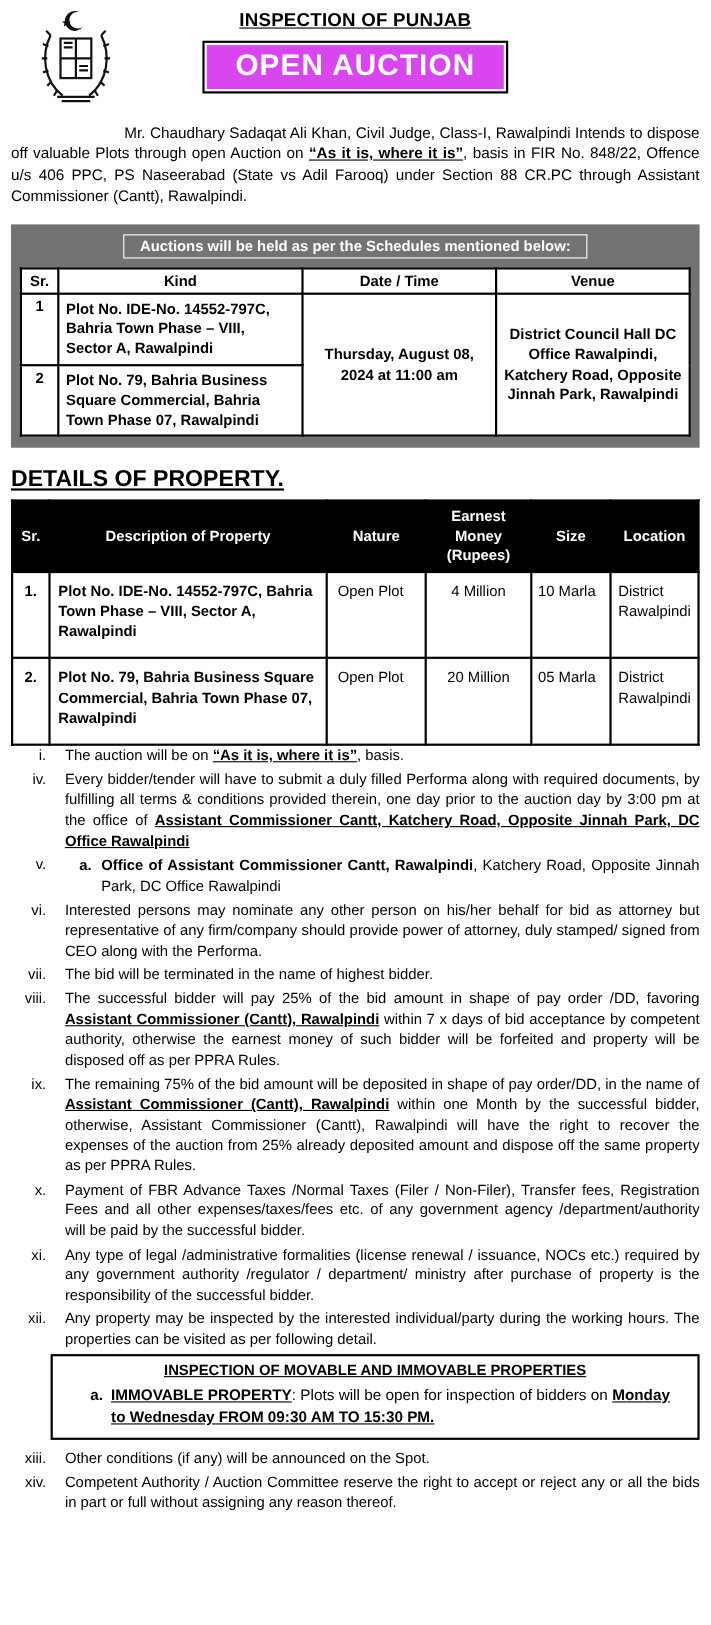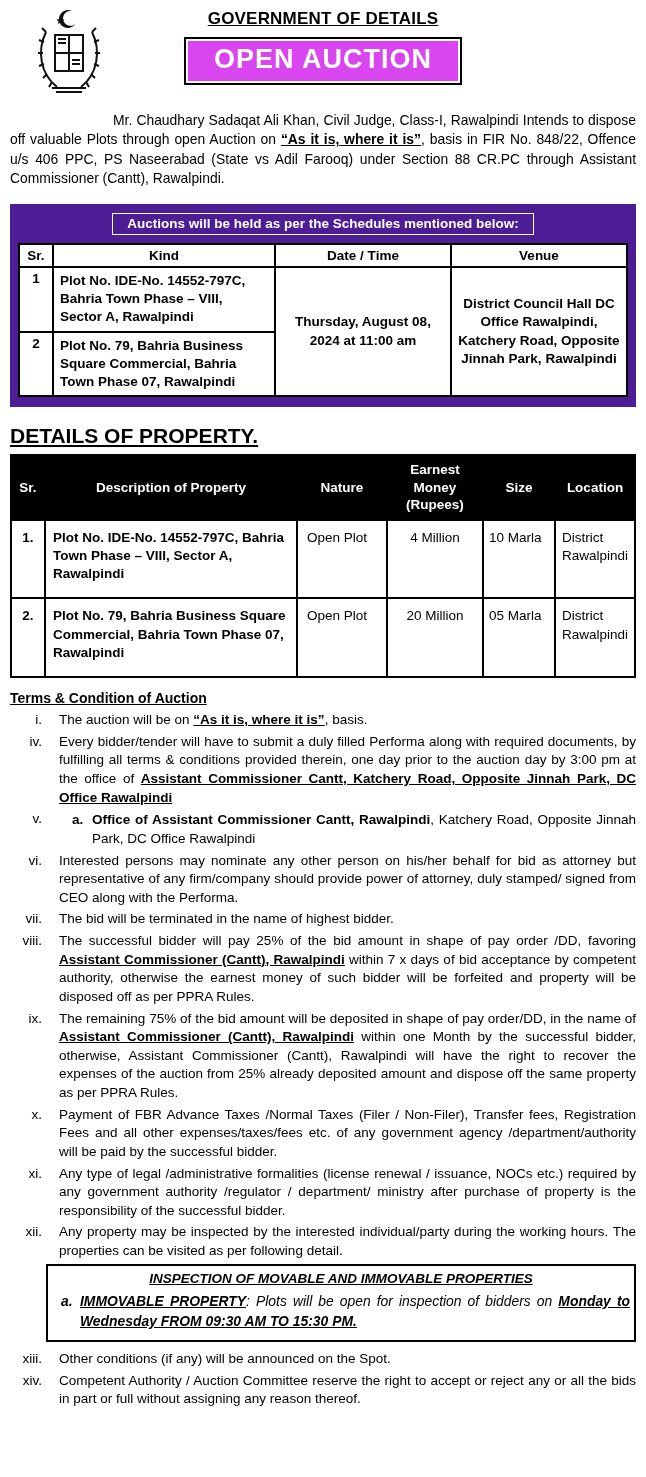--- a/index.html
+++ b/index.html
@@ -15,21 +15,21 @@
   .logo { position: absolute; left: 24px; top: 2px; width: 70px; height: 86px; }
   .logo svg { width: 100%; height: 100%; }
   .gov-title { text-align: center; font-weight: bold; font-size: 17px; text-decoration: underline; padding-top: 3px; letter-spacing: 0.2px; }
   .banner-wrap { text-align: center; margin-top: 12px; }
   .auction-banner { display: inline-block; background: #d946ef; color: #fff; font-weight: bold; font-size: 27px; letter-spacing: 1px; padding: 3px 26px 6px; outline: 2px solid #000; outline-offset: 2px; }
 
   
   .intro { margin-top: 15px; font-size: 13.9px; line-height: 1.4; text-align: justify; text-indent: 103px; }
 
   
-  .schedule-box { background: #4c1d95; margin-top: 15px; padding: 6px 8px 10px; }
+  .schedule-box { background: #737373; margin-top: 15px; padding: 6px 8px 10px; }
   .schedule-heading-wrap { text-align: center; padding: 3px 0 8px; }
   .schedule-heading { display: inline-block; color: #fff; font-weight: bold; font-size: 13.5px; border: 1px solid #fff; padding: 2px 14px 3px; }
   .schedule-table { width: 100%; border-collapse: collapse; background: #fff; font-size: 13.5px; font-weight: bold; }
   .schedule-table th, .schedule-table td { border: 2px solid #000; padding: 3px 6px; }
   .schedule-table th { text-align: center; }
   .schedule-table col.c-sr { width: 34px; }
   .schedule-table col.c-kind { width: 222px; }
   .schedule-table col.c-dt { width: 176px; }
   .schedule-table td.sr { text-align: center; vertical-align: top; }
   .schedule-table td.kind { vertical-align: top; line-height: 1.35; padding: 4px 6px; }
@@ -56,21 +56,21 @@
   
   .terms-heading { font-weight: bold; font-size: 14px; text-decoration: underline; margin: 12px 0 5px; }
   .term-row { display: flex; font-size: 13.5px; line-height: 1.38; margin-bottom: 3px; }
   .term-label { flex: 0 0 32px; text-align: right; }
   .term-text { flex: 1; text-align: justify; padding-left: 17px; }
   .term-sub { display: flex; margin-top: 1px; }
   .sub-label { flex: 0 0 20px; margin-left: 13px; font-weight: bold; }
   .sub-text { flex: 1; text-align: justify; }
 
   
-  .inspection-box { border: 2px solid #000; margin: 0 0 8px 36px; padding: 5px 4px 9px; font-style: italic; }
+  .inspection-box { border: 2px solid #000; margin: 0 0 8px 36px; padding: 5px 25px 9px; }
   .inspection-heading { text-align: center; font-weight: bold; font-size: 13.5px; text-decoration: underline; margin-bottom: 5px; }
   .inspection-item { display: flex; font-size: 13.9px; line-height: 1.45; }
   .insp-label { flex: 0 0 28px; padding-left: 9px; font-weight: bold; }
   .insp-text { flex: 1; text-align: justify; }
 </style>
 </head>
 <body>
 
 <div class="page">
 
@@ -90,21 +90,21 @@
           <rect x="21" y="27" width="28" height="36"></rect>
           <line x1="21" y1="45" x2="49" y2="45"></line>
           <line x1="35" y1="27" x2="35" y2="63"></line>
           <path d="M24 31 h8 M24 35 h8 M38 52 h8 M38 56 h8"></path>
 
           <path d="M18 80 h34"></path>
           <path d="M22 84 h26"></path>
         </g>
       </svg>
     </div>
-    <div class="gov-title">GOVERNMENT OF DETAILS</div>
+    <div class="gov-title">INSPECTION OF PUNJAB</div>
     <div class="banner-wrap">
       <span class="auction-banner">OPEN AUCTION</span>
     </div>
   </div>
 
   <p class="intro"><span>Mr. Chaudhary Sadaqat Ali Khan, Civil Judge, Class-I, Rawalpindi Intends to dispose off valuable Plots through open Auction on </span><span class="b u">“As it is, where it is”</span><span>, basis in FIR No. 848/22, Offence u/s 406 PPC, PS Naseerabad (State vs Adil Farooq) under Section 88 CR.PC through Assistant Commissioner (Cantt), Rawalpindi.</span></p>
 
   <div class="schedule-box">
     <div class="schedule-heading-wrap">
       <span class="schedule-heading">Auctions will be held as per the Schedules mentioned below:</span>
@@ -173,21 +173,20 @@
         <td class="sr">2.</td>
         <td class="desc">Plot No. 79, Bahria Business Square Commercial, Bahria Town Phase 07, Rawalpindi</td>
         <td class="nature">Open Plot</td>
         <td class="earnest">20 Million</td>
         <td class="size">05 Marla</td>
         <td class="loc">District Rawalpindi</td>
       </tr>
     </tbody>
   </table>
 
-  <div class="terms-heading">Terms &amp; Condition of Auction</div>
 
   <div class="terms-list" id="terms-list">
       <div class="term-row">
         <div class="term-label">i.</div>
         <div class="term-text"><span>The auction will be on </span><span class="b u">“As it is, where it is”</span><span>, basis.</span></div>
       </div>
       <div class="term-row">
         <div class="term-label">iv.</div>
         <div class="term-text"><span>Every bidder/tender will have to submit a duly filled Performa along with required documents, by fulfilling all terms &amp; conditions provided therein, one day prior to the auction day by 3:00 pm at the office of </span><span class="b u">Assistant Commissioner Cantt, Katchery Road, Opposite Jinnah Park, DC Office Rawalpindi</span></div>
       </div>

